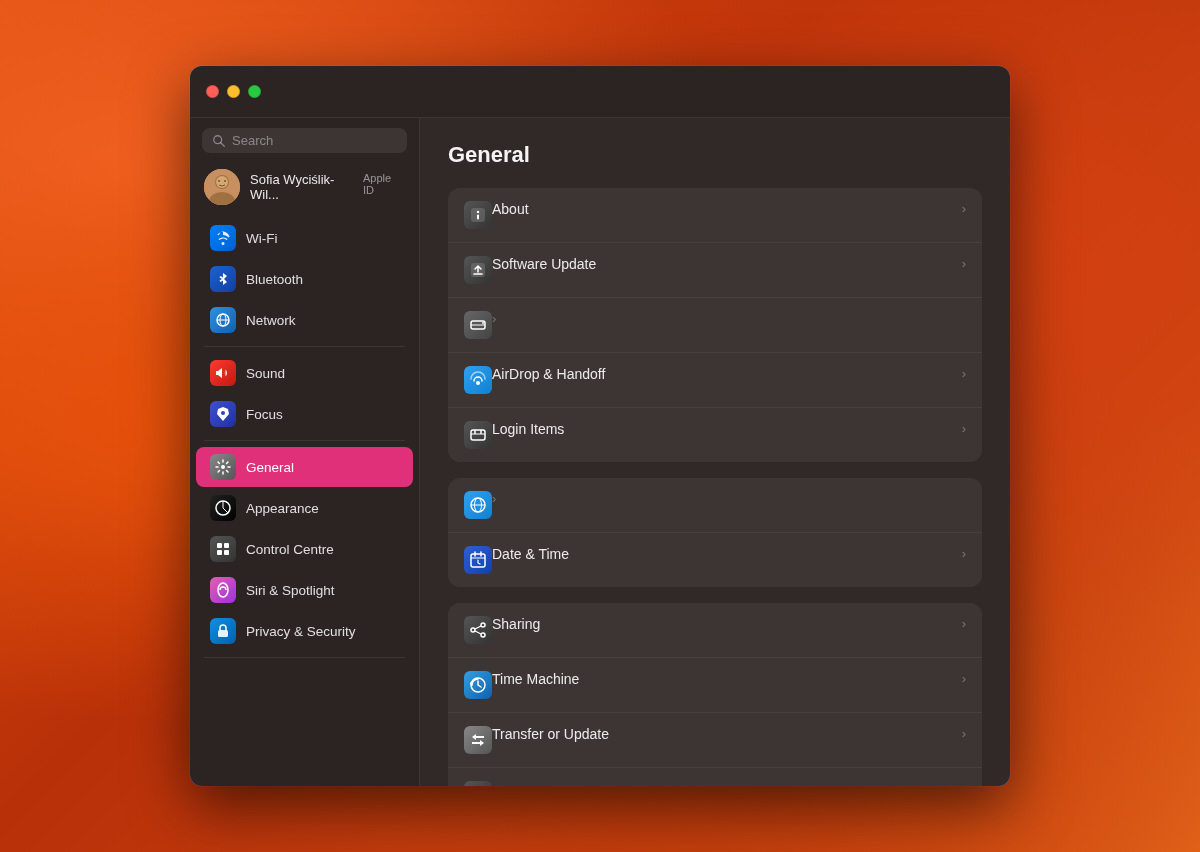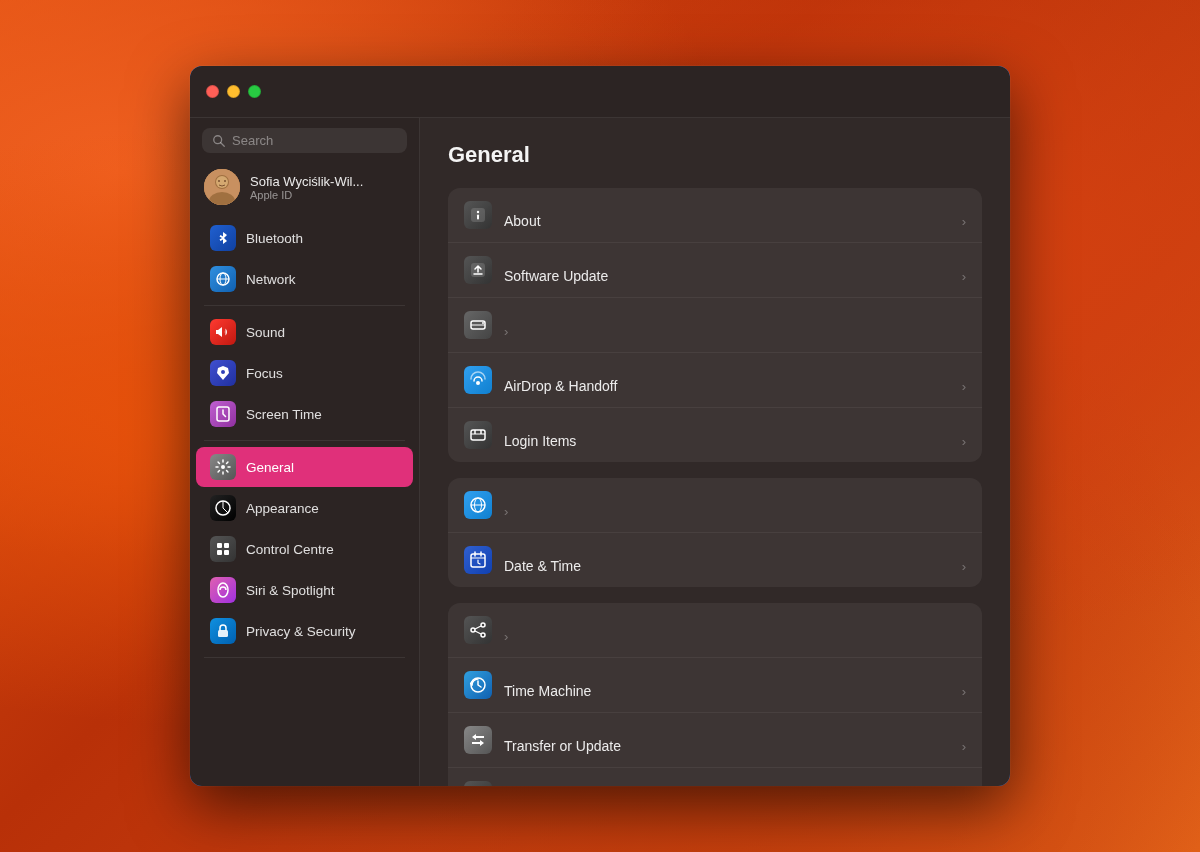--- a/index.html
+++ b/index.html
@@ -139,21 +139,20 @@
       height: 100%;
       background: linear-gradient(145deg, #d4a070 0%, #a07040 40%, #c08050 70%, #b09060 100%);
       display: flex;
       align-items: flex-end;
       justify-content: center;
       overflow: hidden;
     }
 
     .user-info {
       display: flex;
-      flex-direction: column;
     }
 
     .user-name {
       font-size: 13px;
       font-weight: 500;
       color: rgba(255,255,255,0.9);
     }
 
     .user-subtitle {
       font-size: 11px;
@@ -257,25 +256,25 @@
 
     .settings-group {
       background: rgba(255,255,255,0.06);
       border-radius: 12px;
       margin-bottom: 16px;
       overflow: hidden;
     }
 
     .settings-row {
       display: flex;
-      align-items: flex-end;
+      align-items: flex-start;
       padding: 13px 16px;
       cursor: pointer;
       border-bottom: 1px solid rgba(255,255,255,0.06);
-      gap: 12px;
+      gap: 0;
     }
 
     .settings-row:last-child {
       border-bottom: none;
     }
 
     .settings-row-icon {
       width: 28px;
       height: 28px;
       border-radius: 6px;
@@ -355,20 +354,28 @@
         <div class="user-info">
           <span class="user-name">Sofia Wyciślik-Wil...</span>
           <span class="user-subtitle">Apple ID</span>
         </div>
       </div>
 
       <div class="sidebar-scroll">
 
         <div class="sidebar-group">
           <div class="sidebar-item">
+            <div class="sidebar-icon icon-wifi">
+              <svg width="16" height="16" viewBox="0 0 16 16" fill="white">
+                <path d="M8 12a1.5 1.5 0 110 3 1.5 1.5 0 010-3zm0-3.5c1.4 0 2.7.6 3.6 1.5l1-1A6.4 6.4 0 008 7.5a6.4 6.4 0 00-4.6 1.5l1 1A4.9 4.9 0 018 8.5zm0-3.5c2.2 0 4.2.9 5.6 2.4l1-1A8.9 8.9 0 008 1.5 8.9 8.9 0 002.4 4.4l1 1A7.4 7.4 0 018 1z" opacity="0.9"></path>
+              </svg>
+            </div>
+            <span class="sidebar-item-label">Wi-Fi</span>
+          </div>
+          <div class="sidebar-item">
             <div class="sidebar-icon icon-bluetooth">
               <svg width="16" height="16" viewBox="0 0 16 16" fill="white">
                 <path d="M8 2l4 3-3 3 3 3-4 3V9.5L5.5 11l-1-1.5L7 8 4.5 6.5l1-1.5L8 6.5V2z"></path>
               </svg>
             </div>
             <span class="sidebar-item-label">Bluetooth</span>
           </div>
           <div class="sidebar-item">
             <div class="sidebar-icon icon-network">
               <svg width="16" height="16" viewBox="0 0 16 16" fill="white">
@@ -392,29 +399,20 @@
             </div>
             <span class="sidebar-item-label">Sound</span>
           </div>
           <div class="sidebar-item">
             <div class="sidebar-icon icon-focus">
               <svg width="16" height="16" viewBox="0 0 16 16" fill="white">
                 <path d="M13 3L8 1 3 3l-1 5 6 7 6-7-1-5zm-5 6a2 2 0 110-4 2 2 0 010 4z"></path>
               </svg>
             </div>
             <span class="sidebar-item-label">Focus</span>
-          </div>
-          <div class="sidebar-item">
-            <div class="sidebar-icon icon-screentime">
-              <svg width="16" height="16" viewBox="0 0 16 16" fill="white">
-                <rect x="2" y="1" width="12" height="14" rx="2" fill="none" stroke="white" stroke-width="1.5"></rect>
-                <path d="M8 4v4l2.5 2.5" stroke="white" stroke-width="1.5" fill="none" stroke-linecap="round"></path>
-              </svg>
-            </div>
-            <span class="sidebar-item-label">Screen Time</span>
           </div>
         </div>
 
         <div class="sidebar-divider"></div>
 
         <div class="sidebar-group">
           <div class="sidebar-item active">
             <div class="sidebar-icon icon-general">
               <svg width="16" height="16" viewBox="0 0 16 16" fill="white">
                 <circle cx="8" cy="8" r="2" fill="white"></circle>
@@ -559,20 +557,21 @@
         <div class="settings-row">
           <div class="settings-row-icon si-sharing">
             <svg width="18" height="18" viewBox="0 0 18 18" fill="white">
               <circle cx="14" cy="4" r="2" fill="none" stroke="white" stroke-width="1.5"></circle>
               <circle cx="4" cy="9" r="2" fill="none" stroke="white" stroke-width="1.5"></circle>
               <circle cx="14" cy="14" r="2" fill="none" stroke="white" stroke-width="1.5"></circle>
               <line x1="6" y1="8" x2="12" y2="5" stroke="white" stroke-width="1.2"></line>
               <line x1="6" y1="10" x2="12" y2="13" stroke="white" stroke-width="1.2"></line>
             </svg>
           </div>
+          <span class="settings-row-label">Sharing</span>
           <span class="chevron">›</span>
         </div>
         <div class="settings-row">
           <div class="settings-row-icon si-timemachine">
             <svg width="18" height="18" viewBox="0 0 18 18" fill="white">
               <circle cx="9" cy="9" r="7" fill="none" stroke="white" stroke-width="1.5"></circle>
               <path d="M9 5v4l3 2" stroke="white" stroke-width="1.5" fill="none" stroke-linecap="round" stroke-linejoin="round"></path>
               <path d="M3 9A6 6 0 019 3" stroke="white" stroke-width="1.5" fill="none" stroke-linecap="round"></path>
               <path d="M3 9l-1.5-1.5L3 6" stroke="white" stroke-width="1.2" fill="none" stroke-linecap="round" stroke-linejoin="round"></path>
             </svg>

